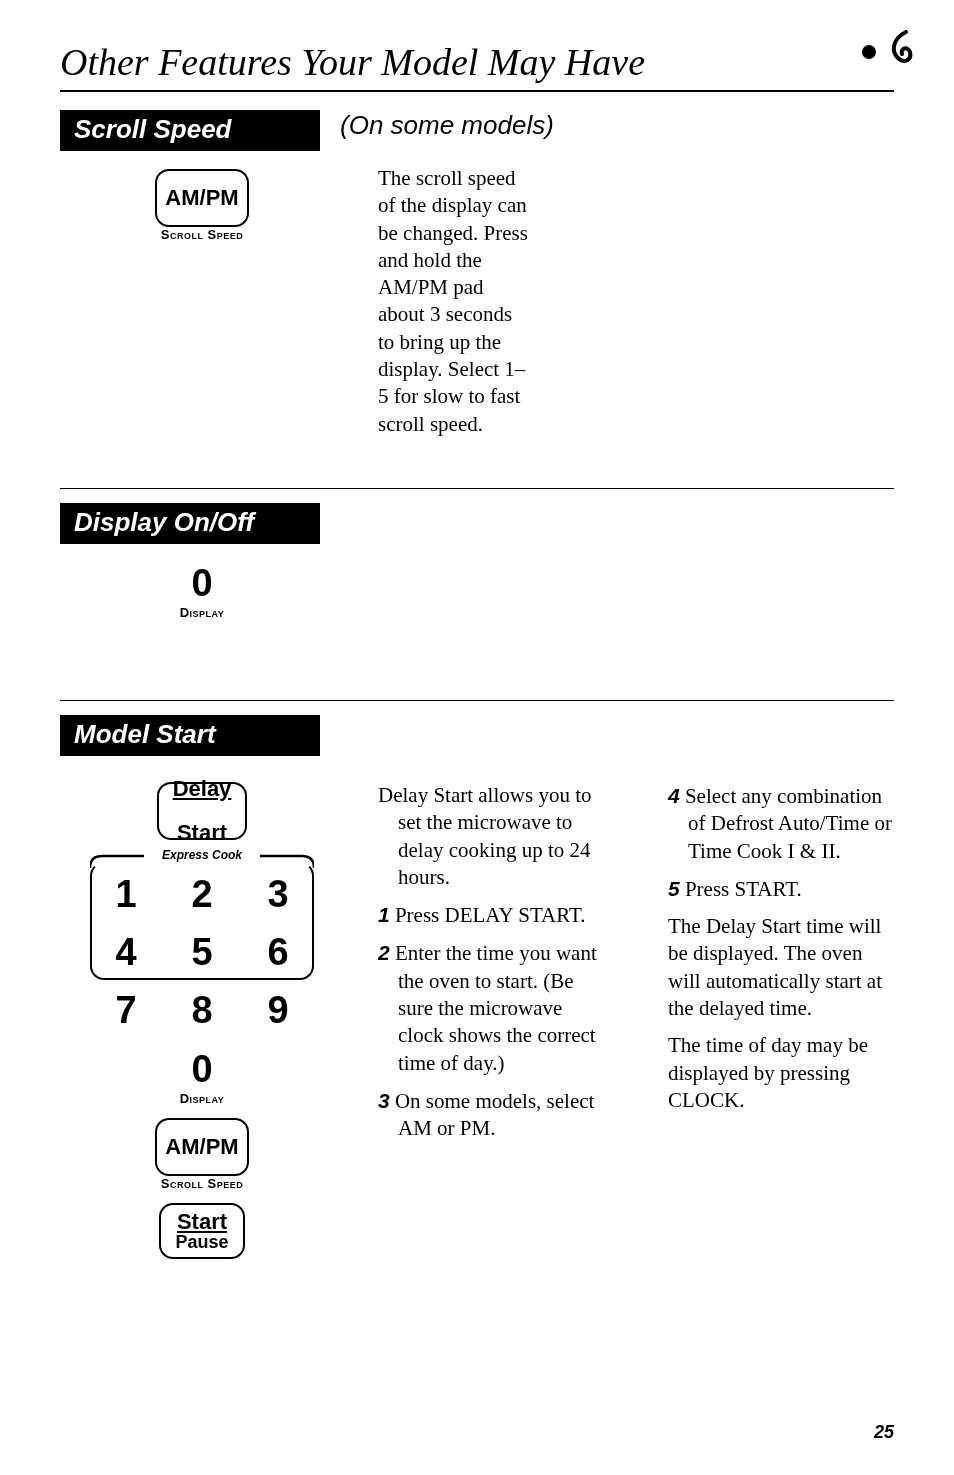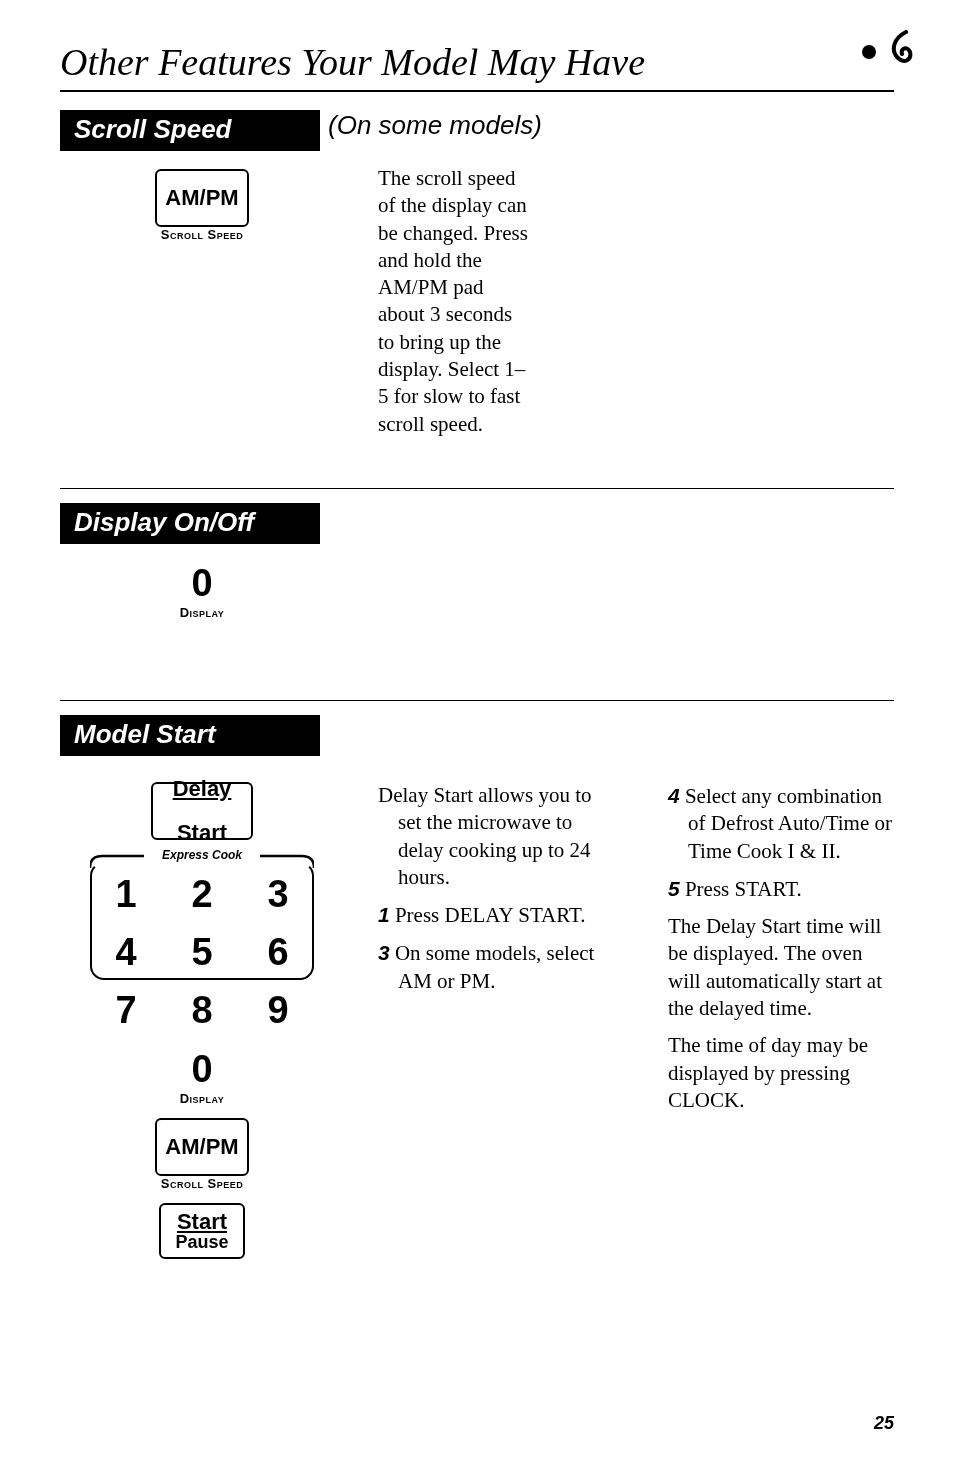--- a/index.html
+++ b/index.html
@@ -54,21 +54,21 @@
     font-weight: bold;
     font-size: 26px;
     padding: 4px 14px 6px 14px;
     display: inline-block;
     min-width: 260px;
   }
   .section-subtitle {
     font-family: Arial, Helvetica, sans-serif;
     font-style: italic;
     font-size: 26px;
-    margin-left: 8px;
+    margin-left: 20px;
   }
   .section-row {
     display: flex;
     align-items: flex-start;
   }
   .left-col {
     width: 284px;
     flex-shrink: 0;
     text-align: center;
     padding-top: 18px;
@@ -94,39 +94,39 @@
     padding-left: 20px;
     text-indent: -20px;
   }
   
   .btn {
     display: inline-flex;
     flex-direction: column;
     align-items: center;
     justify-content: center;
     border: 2.5px solid #000;
-    border-radius: 6px;
+    border-radius: 14px;
     font-family: Arial, Helvetica, sans-serif;
     font-weight: bold;
     line-height: 1;
   }
   .btn-ampm {
     width: 94px;
     height: 58px;
     font-size: 22px;
   }
   .btn-caption {
     font-family: Arial, Helvetica, sans-serif;
     font-weight: bold;
     font-size: 13px;
     font-variant: small-caps;
     letter-spacing: 0.5px;
   }
   .btn-delay {
-    width: 102px;
+    width: 90px;
     height: 58px;
     font-size: 22px;
     gap: 24px;
   }
   .btn-delay .line2 { font-size: 22px; margin-top:-2px;}
   .btn-underline { text-decoration: underline; text-underline-offset: 2px; }
   .btn-start {
     width: 86px;
     height: 56px;
     font-size: 22px;
@@ -159,21 +159,21 @@
     font-size: 12px;
     margin-top: 8px;
   }
   .zero-row {
     text-align: center;
     margin-top: 2px;
   }
   .page-num {
     position: absolute;
     right: 60px;
-    bottom: 41px;
+    bottom: 32px;
     font-family: Arial, Helvetica, sans-serif;
     font-weight: bold;
     font-style: italic;
     font-size: 18px;
   }
   .sep { height: 40px; }
   .sep-lg { height: 80px; }
 </style>
 </head>
 <body>
@@ -275,20 +275,21 @@
         <span class="btn-underline">Start</span>
         <span style="font-size:18px;">Pause</span>
       </div>
     </div>
   </div>
 
   <div class="body-cols" style="flex:1; padding-top:26px;">
     <div class="body-col numlist">
       <p>Delay Start allows you to set the microwave to delay cooking up to 24 hours.</p>
       <p><span class="num">1</span> <span>Press DELAY START.</span></p>
+      <p><span class="num">2</span> <span>Enter the time you want the oven to start. (Be sure the microwave clock shows the correct time of day.)</span></p>
       <p><span class="num">3</span> <span>On some models, select AM or PM.</span></p>
     </div>
     <div class="body-col numlist">
       <p><span class="num">4</span> <span>Select any combination of Defrost Auto/Time or Time Cook I &amp; II.</span></p>
       <p><span class="num">5</span> <span>Press START.</span></p>
       <p style="text-indent:0; padding-left:0;">The Delay Start time will be displayed. The oven will automatically start at the delayed time.</p>
       <p style="text-indent:0; padding-left:0;">The time of day may be displayed by pressing CLOCK.</p>
     </div>
   </div>
 </div>

